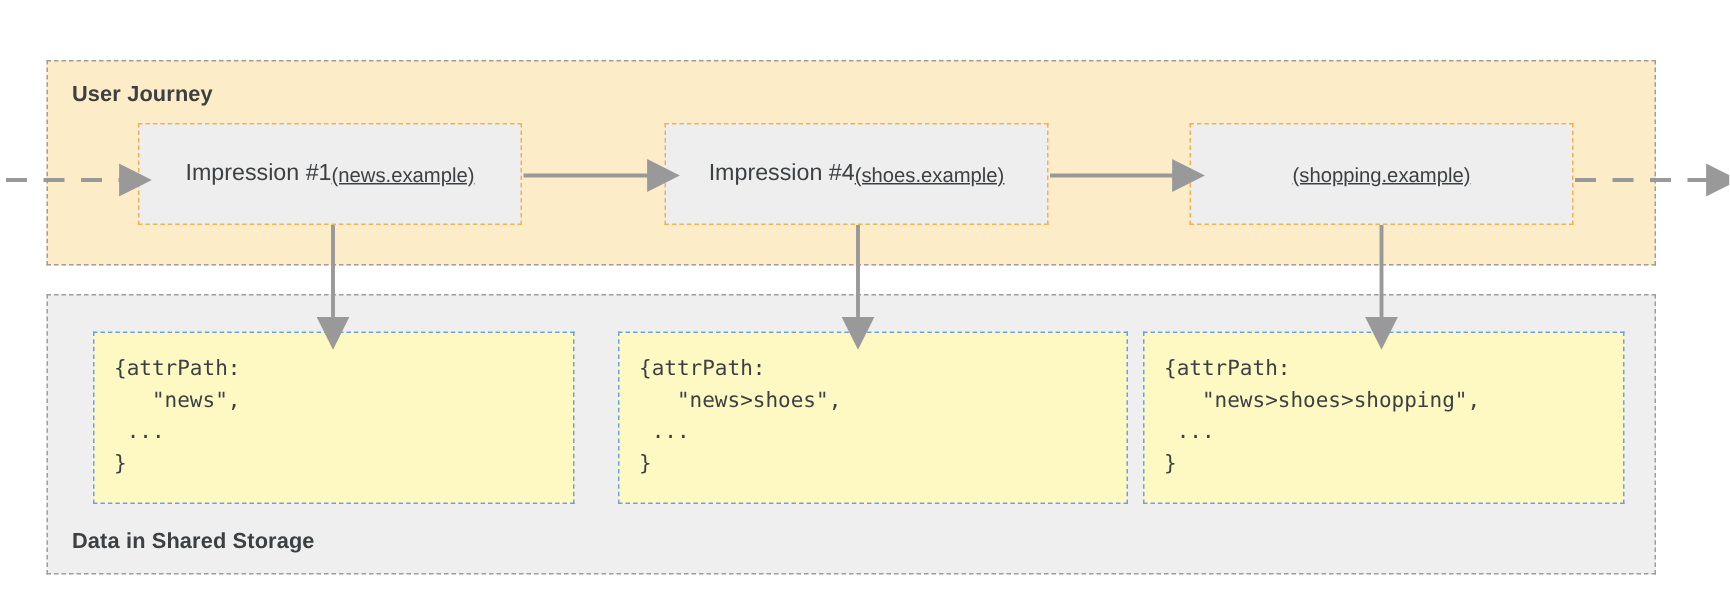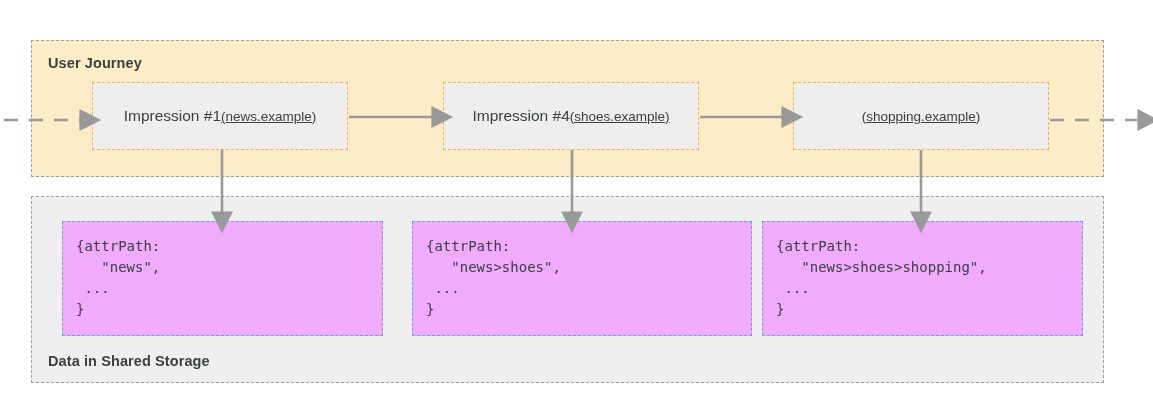--- a/index.html
+++ b/index.html
@@ -79,21 +79,21 @@
     color: #3c4043;
     line-height: 19px;
     white-space: nowrap;
     text-decoration: underline;
   }
 
   
   .data-box {
     position: absolute;
     box-sizing: border-box;
-    background: #f0abfc;
+    background: #fef9c3;
     border: 1.6px dashed #6d9eeb;
     top: 205px;
     height: 115px;
     padding: 14px 17px 0 13px;
   }
   #data-box-0 { left: 62px;  width: 321px; }
   #data-box-1 { left: 412px; width: 340px; }
   #data-box-2 { left: 762px; width: 321px; }
   .data-code {
     margin: 0;

